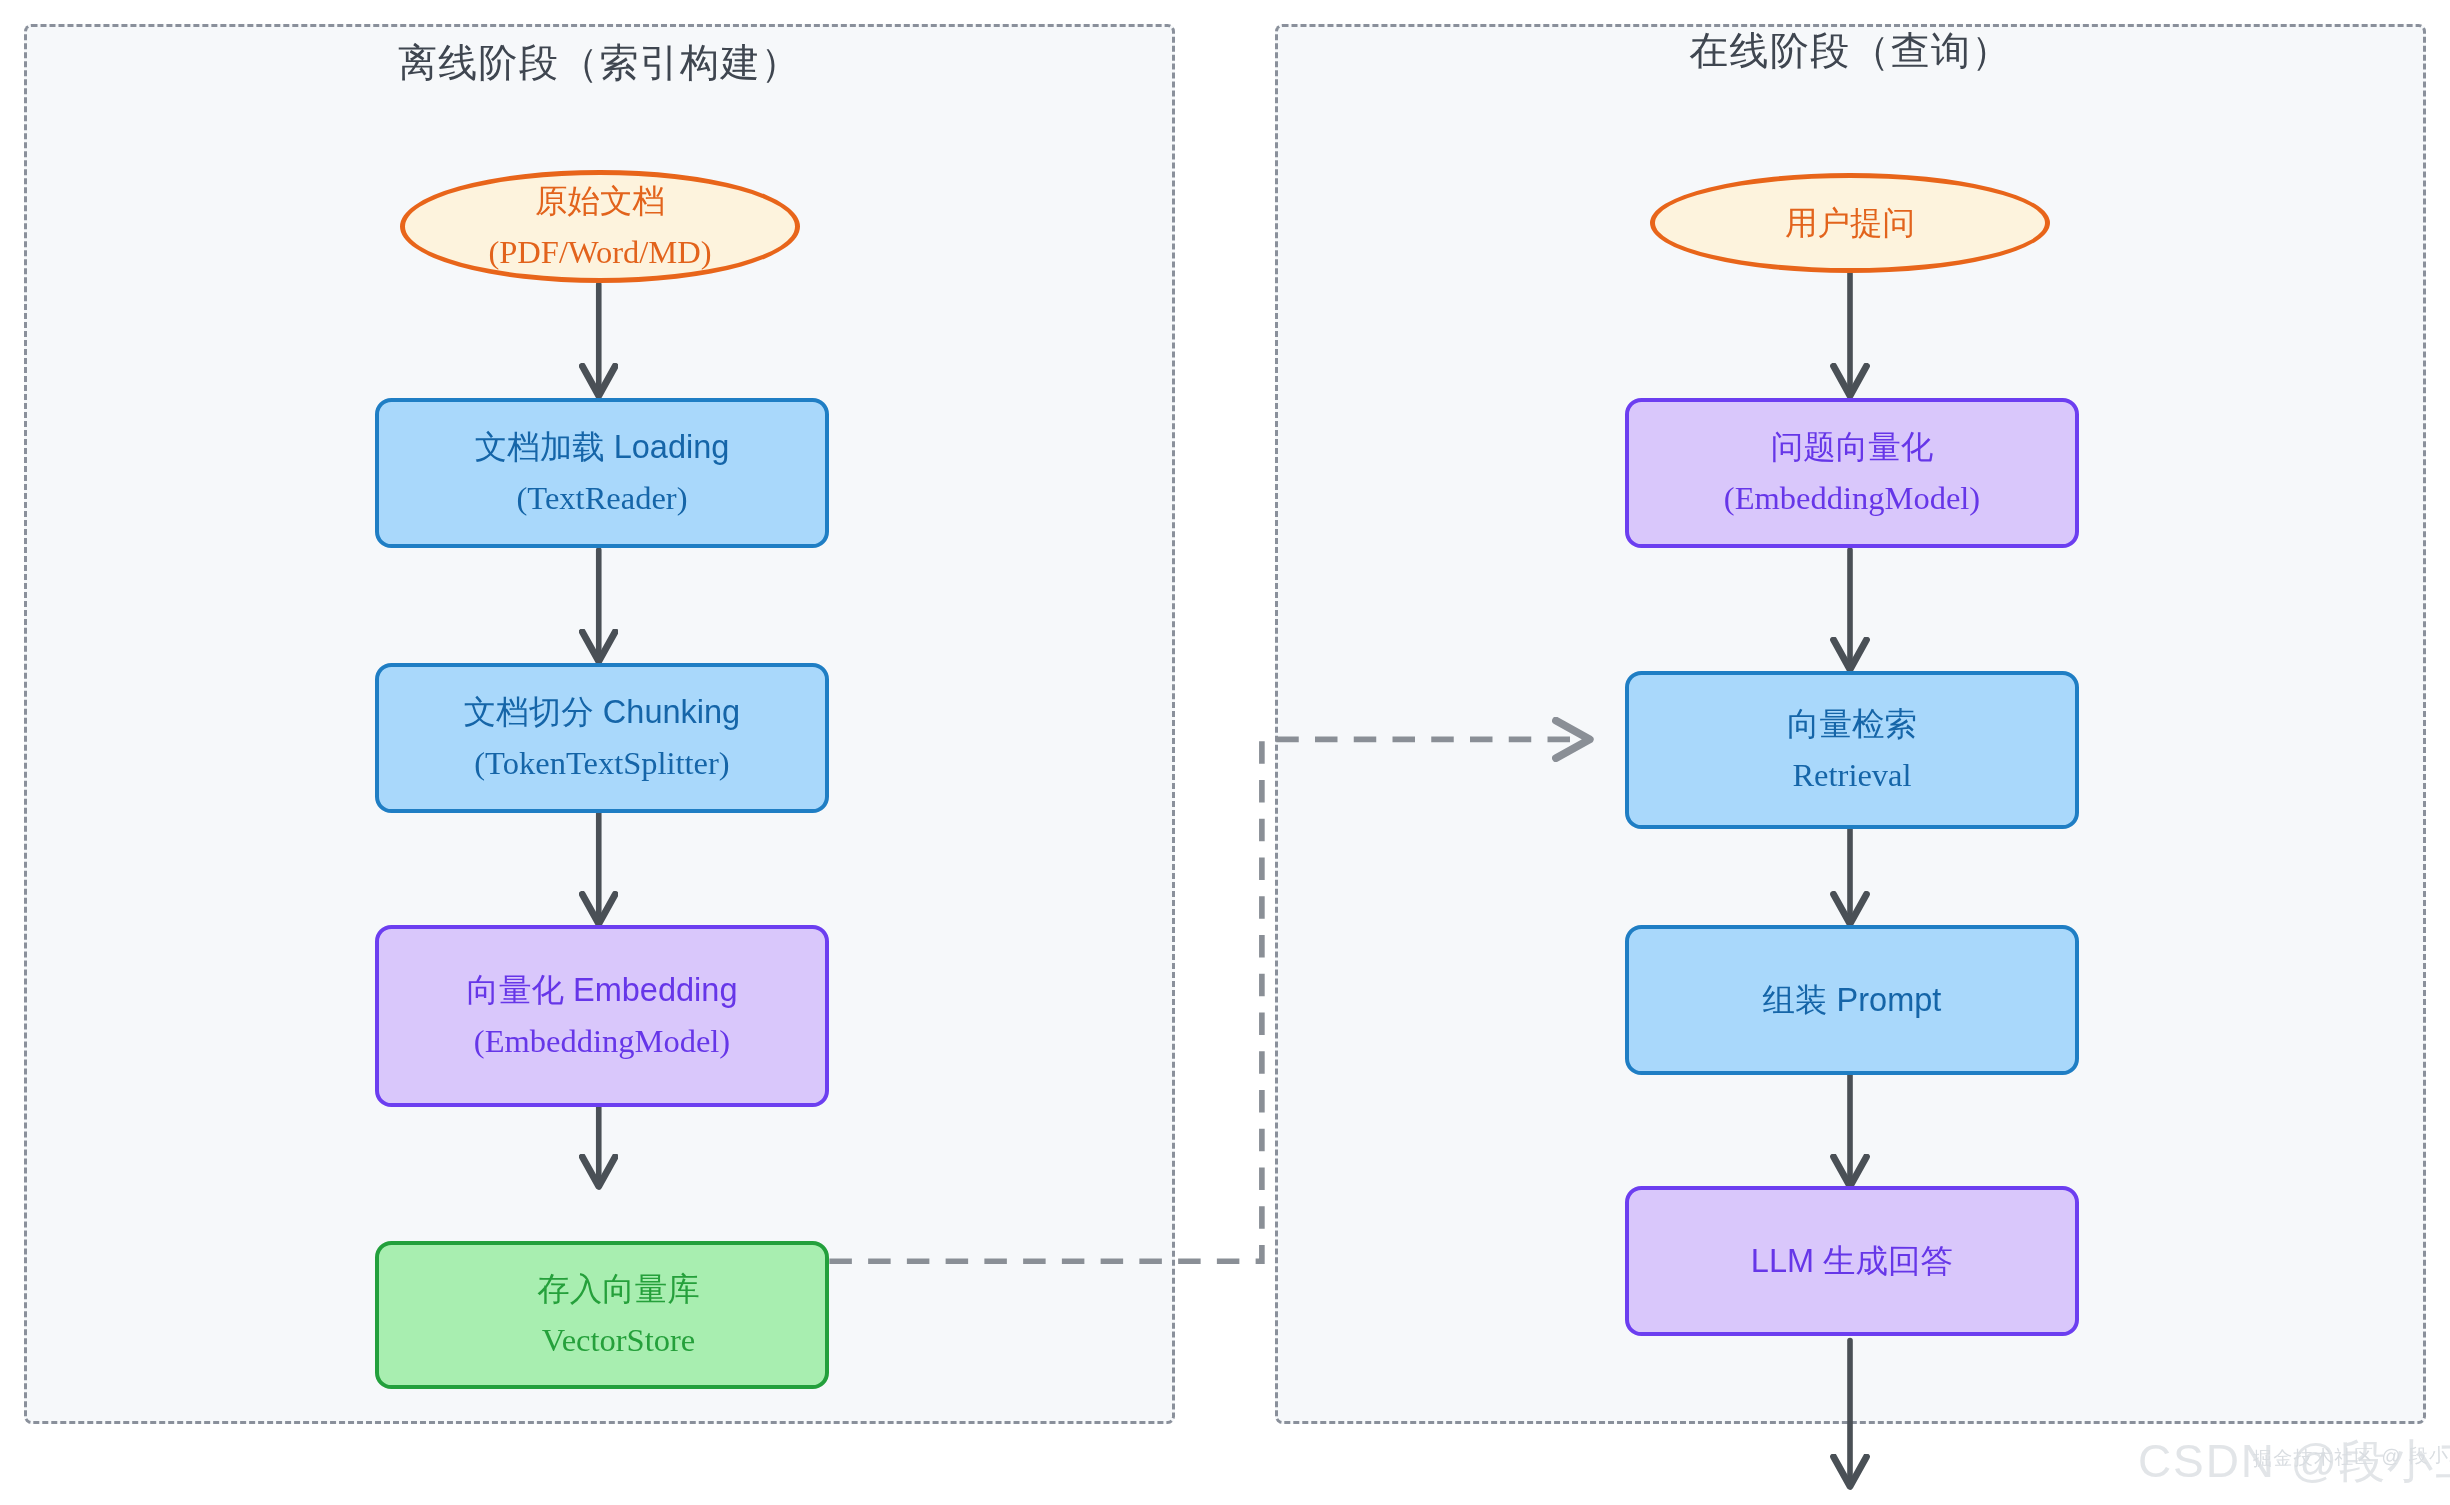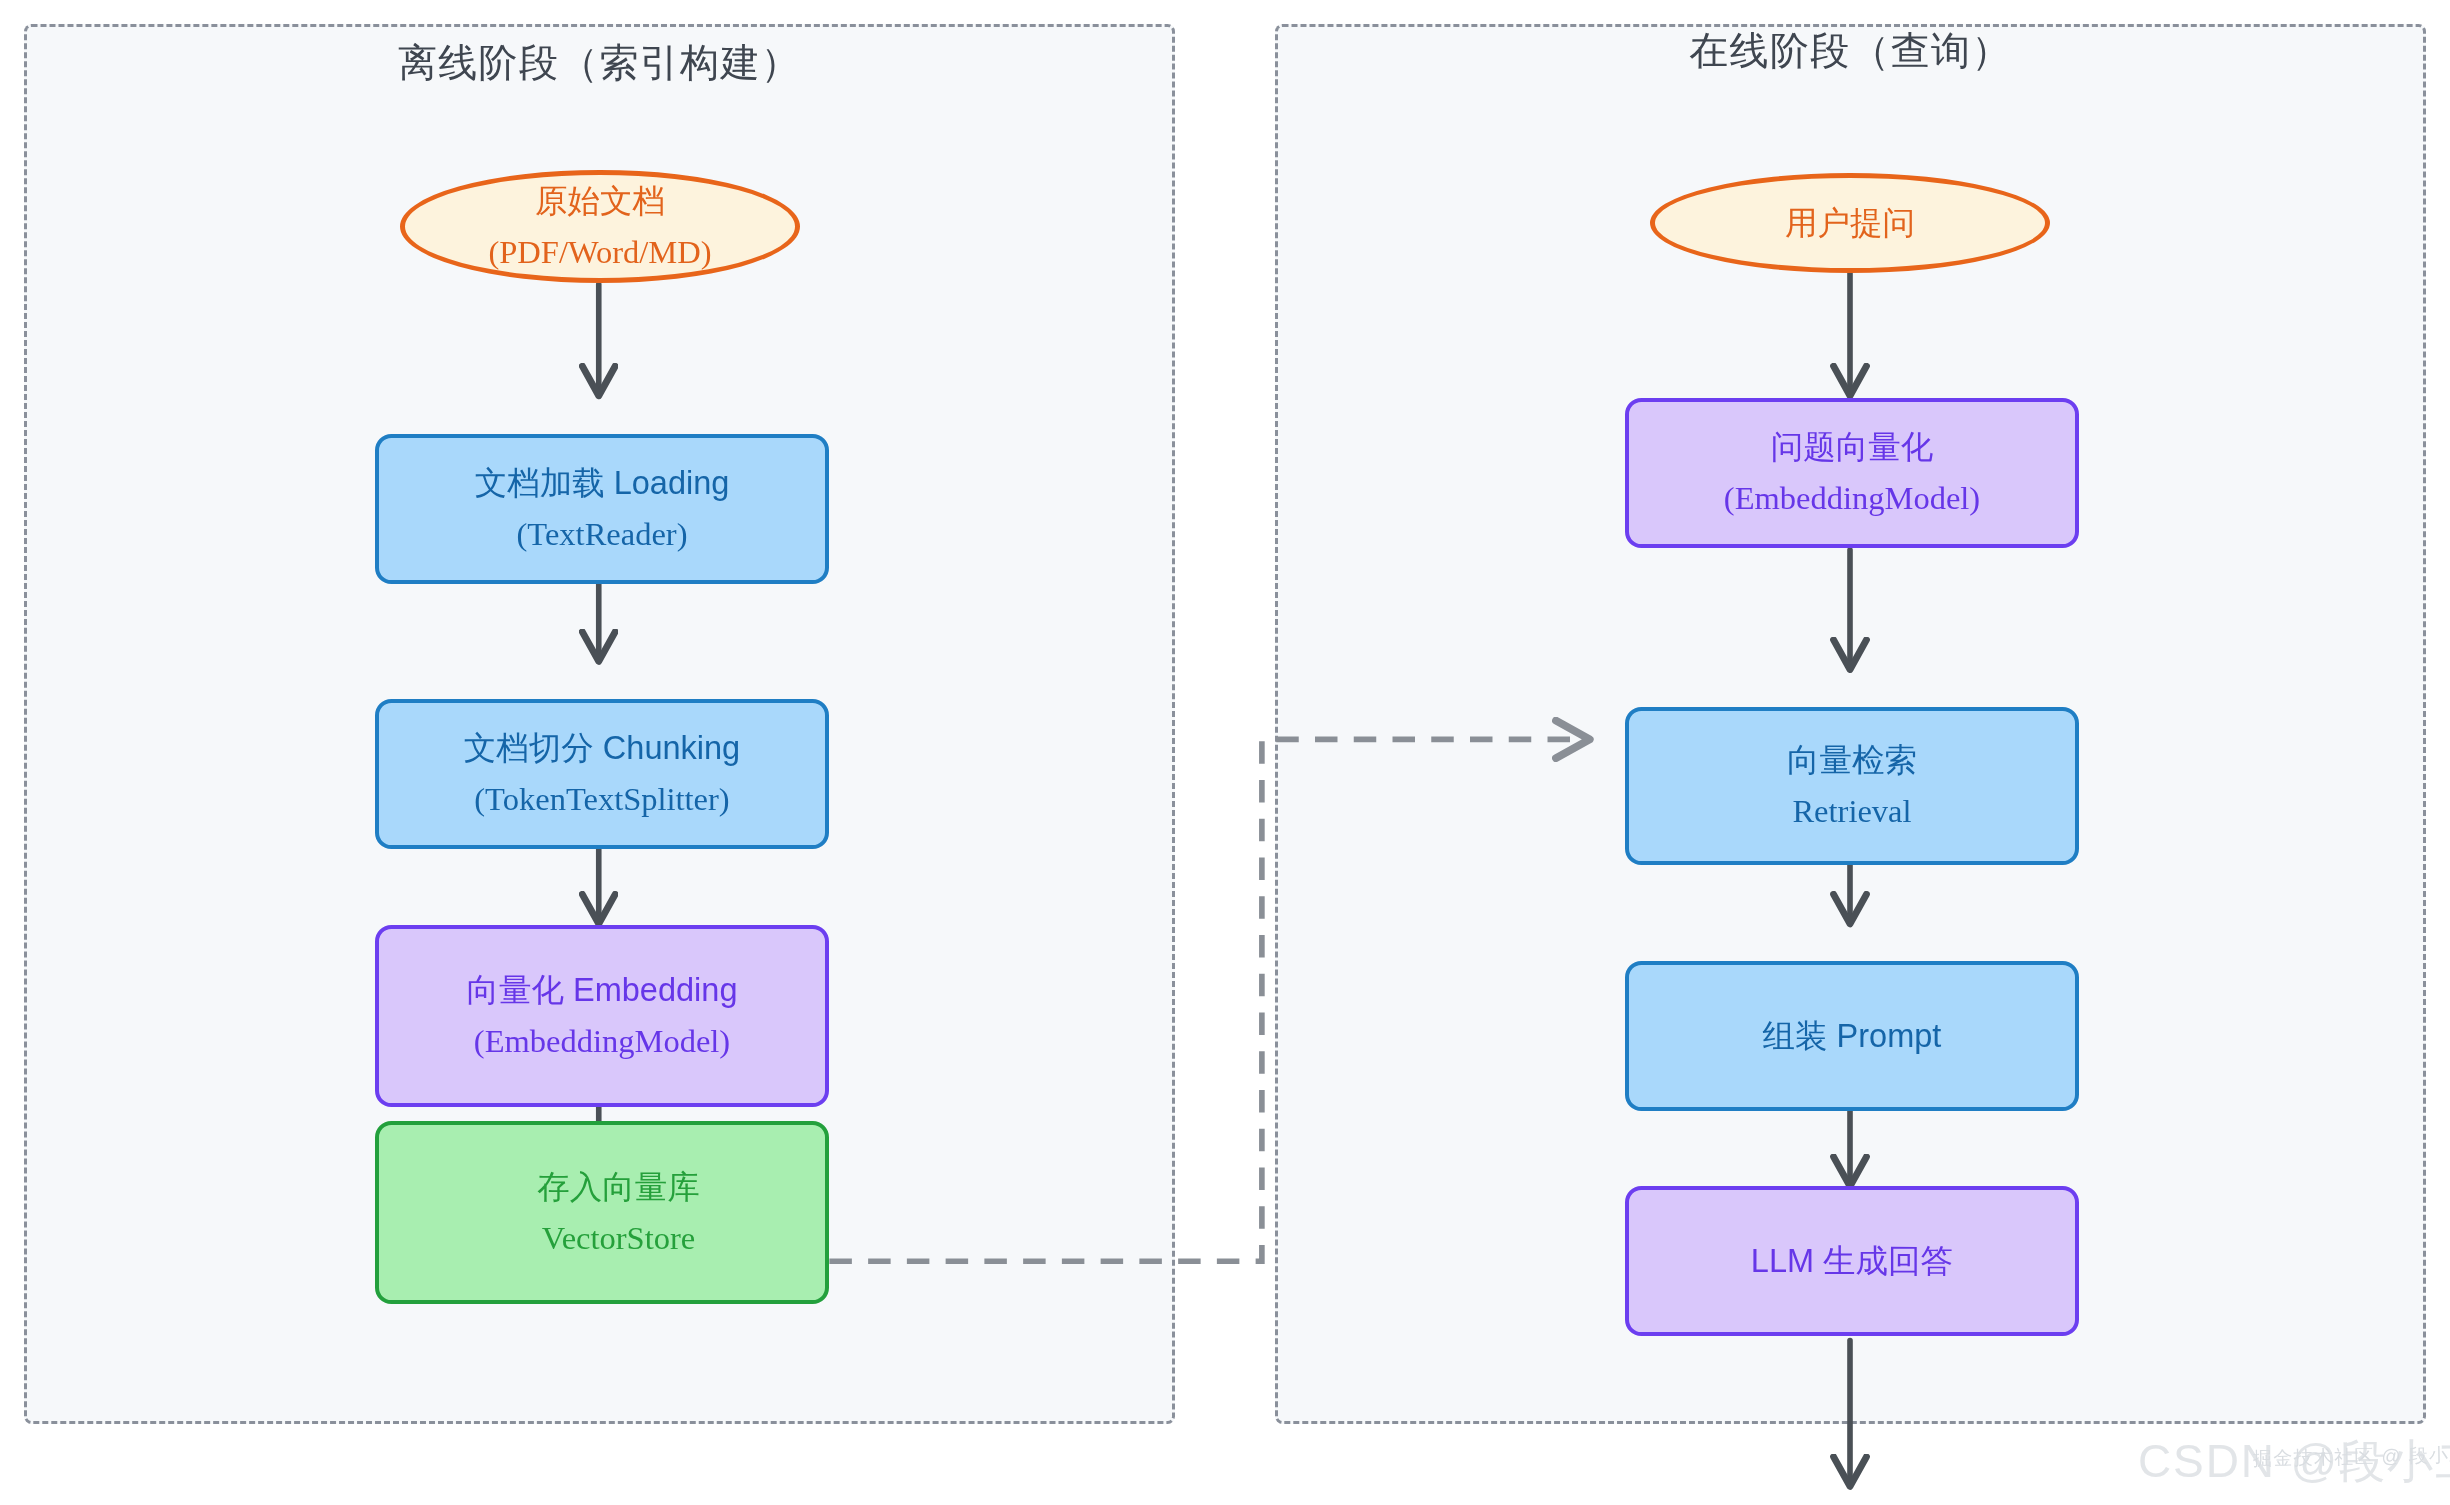--- a/index.html
+++ b/index.html
@@ -49,21 +49,21 @@
     border-style:solid;
   }
   .ellipse{
     border-radius:50%;
     border-width:5px;
     border-style:solid;
   }
 
   
   .t-orange{background:#fdf3dd;border-color:#e8651a;color:#e2631c;}
-  .t-blue{background:#a9d8fb;border-color:#1f7ec4;color:#1565a8;margin-top:36px;}
+  .t-blue{background:#a9d8fb;border-color:#1f7ec4;color:#1565a8;}
   .t-purple{background:#d9c7fb;border-color:#6c3ef0;color:#6636e8;}
   .t-green{background:#a8eeb0;border-color:#23a03c;color:#25a03b;}
 
   
   svg#links{position:absolute;left:0;top:0;width:2450px;height:1505px;pointer-events:none;}
 
   
   .wm-csdn{
     position:absolute;
     color:#e2e5e8;
@@ -136,21 +136,21 @@
   <div class="node rect t-blue" style="left:375px;top:663px;width:454px;height:150px;">
     <span class="l1">文档切分 Chunking</span>
     <span class="l2">(TokenTextSplitter)</span>
   </div>
 
   <div class="node rect t-purple" style="left:375px;top:925px;width:454px;height:182px;">
     <span class="l1">向量化 Embedding</span>
     <span class="l2">(EmbeddingModel)</span>
   </div>
 
-  <div class="node rect t-green" style="left:375px;top:1121px;width:454px;height:183px;padding-left:33px;">
+  <div class="node rect t-green" style="left:375px;top:1241px;width:454px;height:148px;padding-left:33px;">
     <span class="l1">存入向量库</span>
     <span class="l2">VectorStore</span>
   </div>
 
   <div class="node ellipse t-orange" style="left:1650px;top:173px;width:400px;height:100px;">
     <span class="l1">用户提问</span>
   </div>
 
   <div class="node rect t-purple" style="left:1625px;top:398px;width:454px;height:150px;">
     <span class="l1">问题向量化</span>

